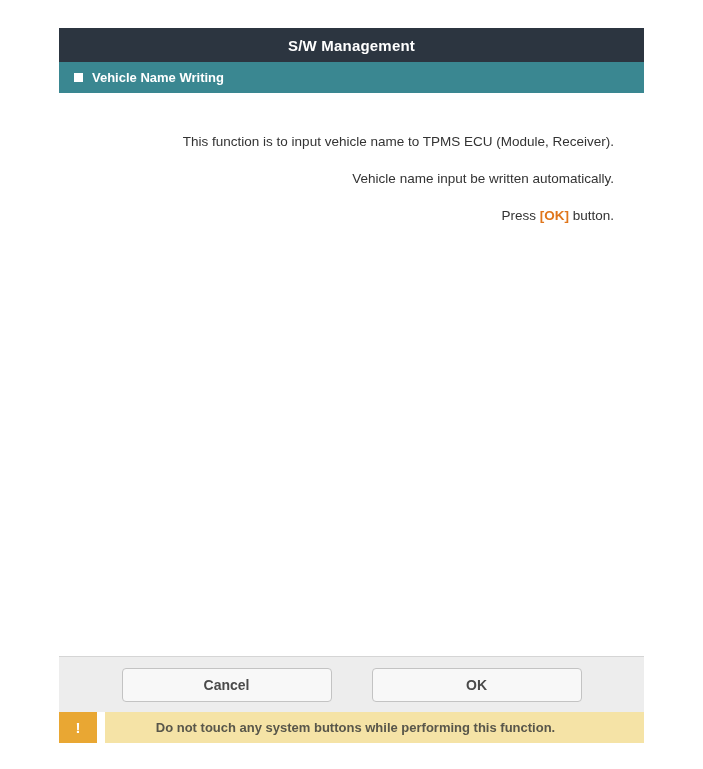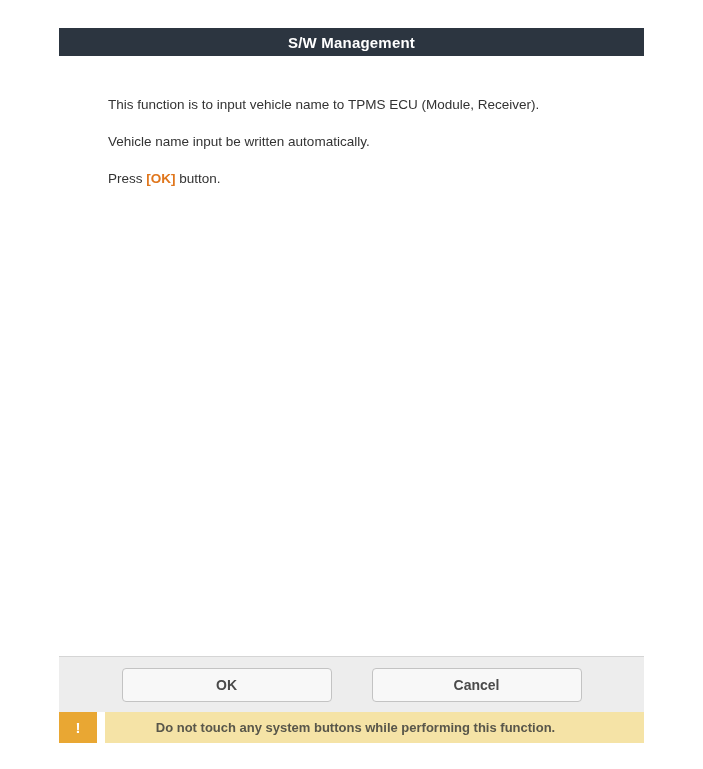--- a/index.html
+++ b/index.html
@@ -11,21 +11,21 @@
   }
   .dialog {
     position: absolute;
     left: 59px; top: 28px;
     width: 585px; height: 715px;
     background: #ffffff;
     display: flex;
     flex-direction: column;
   }
   .title-bar {
-    height: 28px;
+    height: 34px;
     background: #2c3540;
     color: #ffffff;
     display: flex;
     align-items: center;
     justify-content: center;
     font-size: 15px;
     font-weight: bold;
     letter-spacing: 0.2px;
     flex: 0 0 auto;
   }
@@ -46,20 +46,21 @@
     display: inline-block;
     margin-right: 9px;
     flex: 0 0 auto;
   }
   .body-area {
     flex: 1 1 auto;
     background: #ffffff;
     padding: 42px 30px 0 49px;
     color: #333333;
     font-size: 13.5px;
+    text-align: right;
   }
   .instruction-line {
     margin-bottom: 23px;
     line-height: 14px;
   }
   .press-line {
     margin-top: 9px;
     line-height: 14px;
   }
   .press-highlight {
@@ -122,30 +123,34 @@
 </style>
 </head>
 <body>
 
 <div class="dialog">
 
   <div class="title-bar">
     <span>S/W Management</span>
   </div>
 
+  <div class="section-bar">
+    <span class="bullet-square"></span>
+    <span>Vehicle Name Writing</span>
+  </div>
 
   <div class="body-area">
     <div class="instruction-line">This function is to input vehicle name to TPMS ECU (Module, Receiver).</div>
     <div class="instruction-line">Vehicle name input be written automatically.</div>
     <div class="press-line"><span>Press </span><span class="press-highlight">[OK]</span><span> button.</span></div>
   </div>
 
   <div class="footer-bar">
+    <button class="action-button">Cancel</button>
     <button class="action-button">OK</button>
-    <button class="action-button">Cancel</button>
   </div>
 
   <div class="warning-bar">
     <div class="warning-icon-box">!</div>
     <div class="warning-message">Do not touch any system buttons while performing this function.</div>
   </div>
 
 </div>
 
 </body></html>

